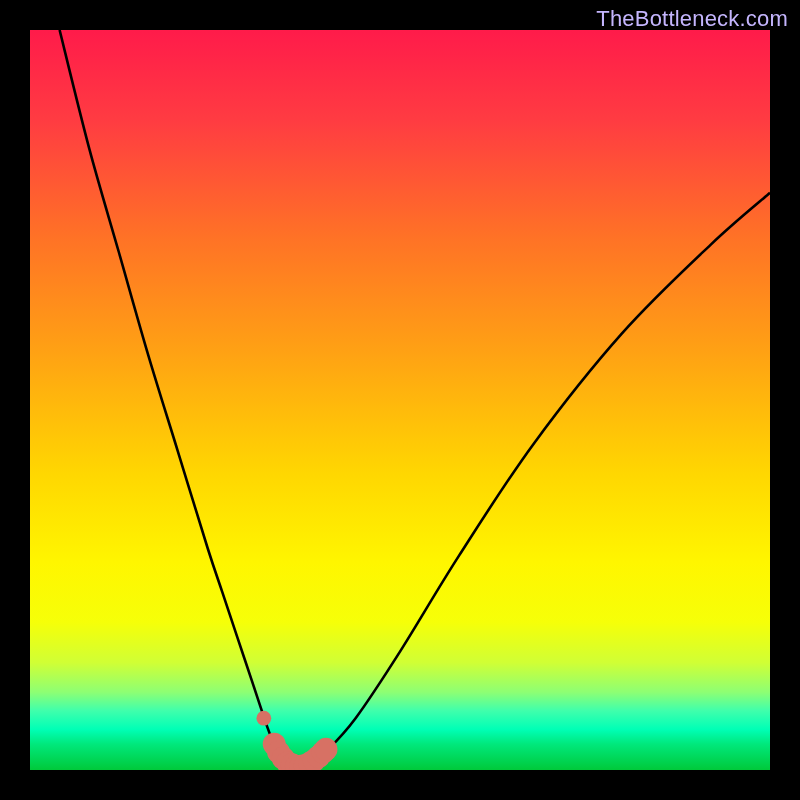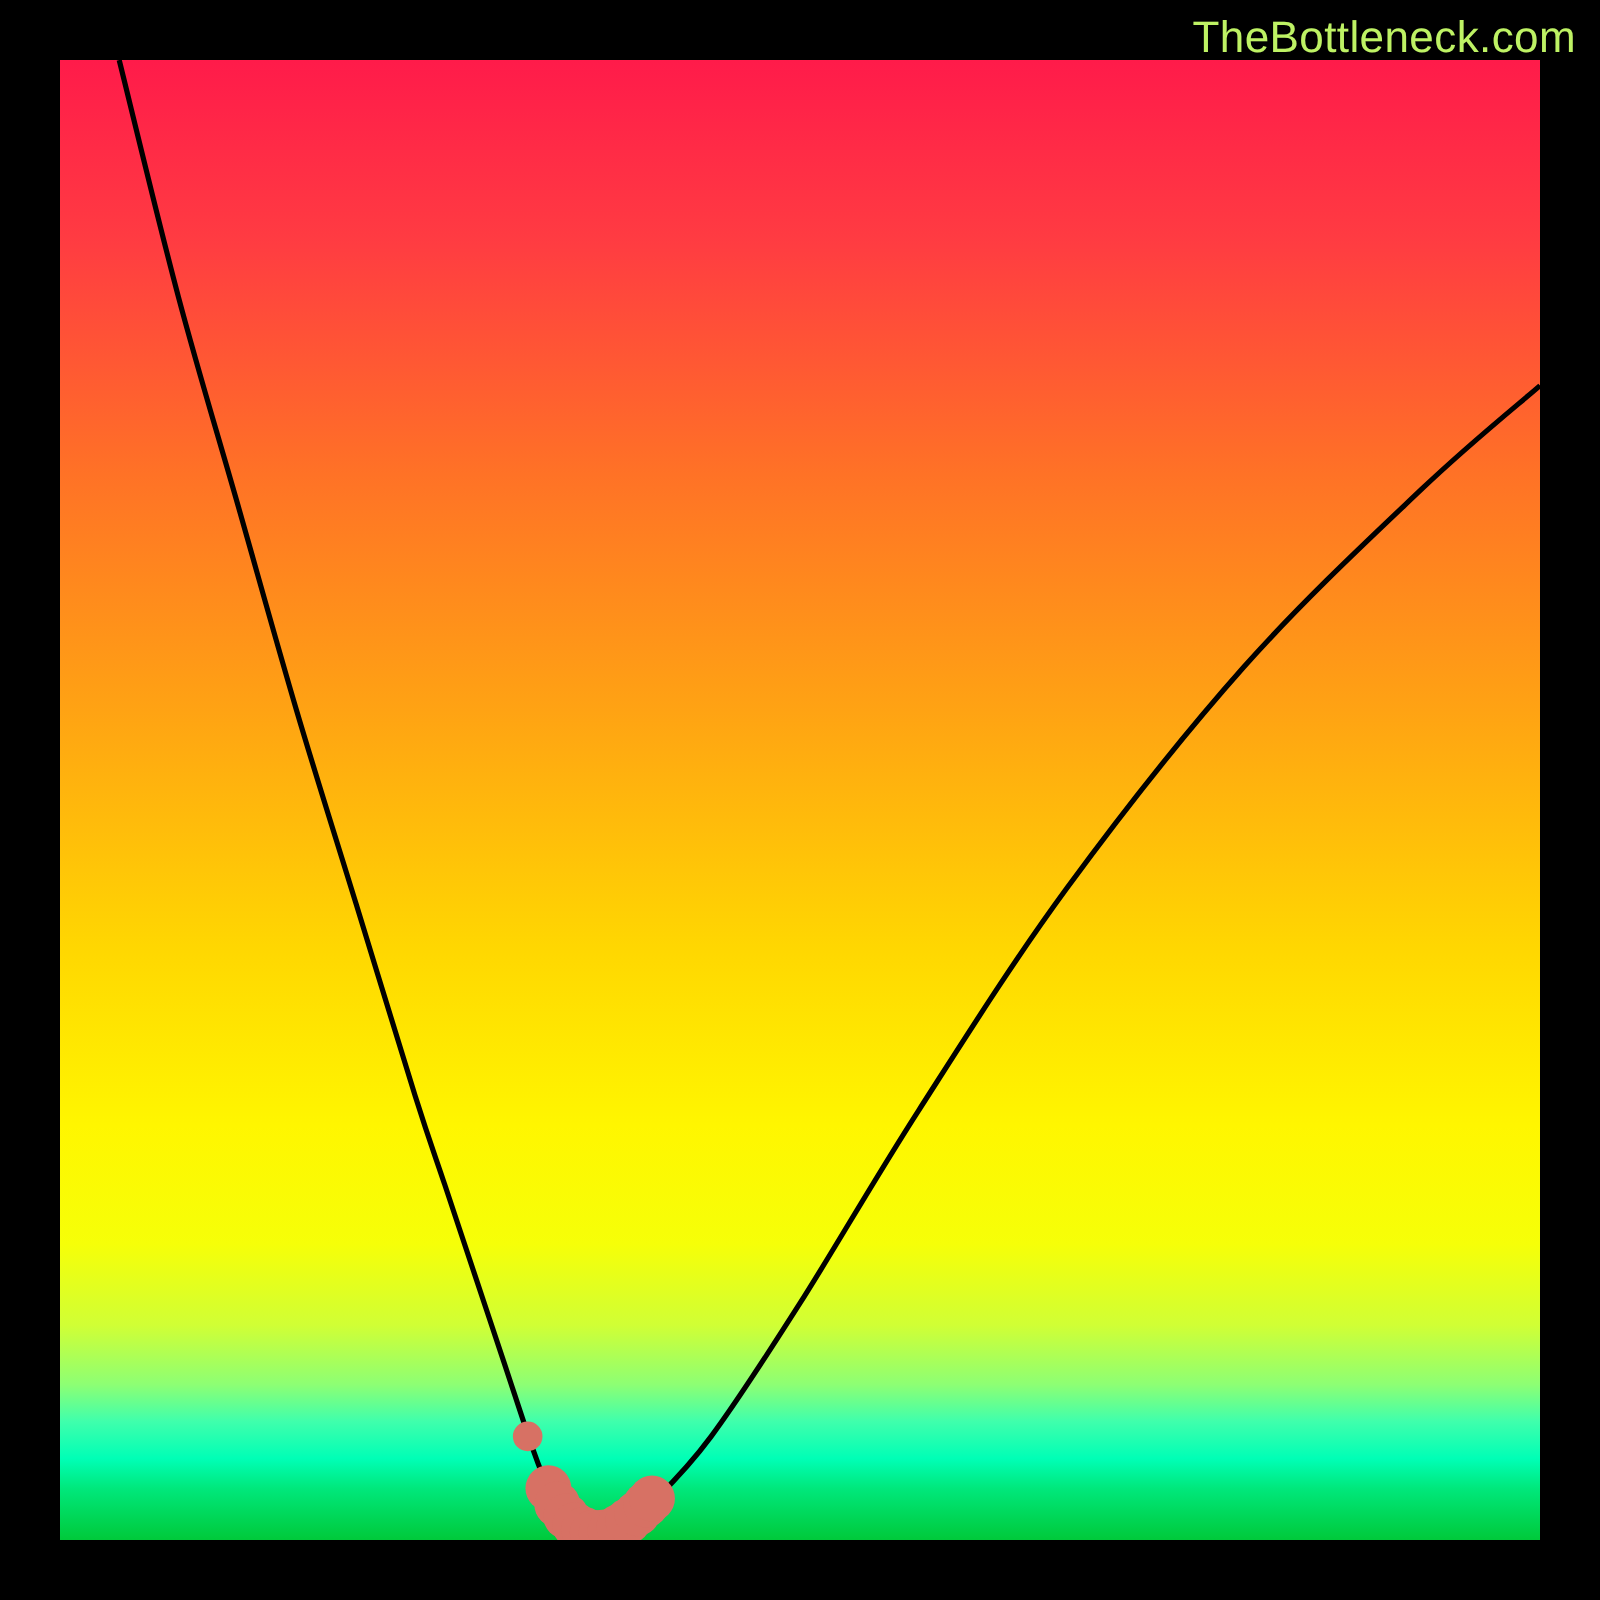--- a/index.html
+++ b/index.html
@@ -23,21 +23,21 @@
     position: absolute;
     left: 0;
     top: 0;
     width: 100%;
     height: 100%;
   }
   .watermark {
     position: absolute;
     top: 6px;
     right: 12px;
-    color: #bef264;
+    color: #c4b5fd;
     font-size: 22px;
     font-weight: 500;
     letter-spacing: 0.2px;
     user-select: none;
   }
   svg.curve {
     position: absolute;
     left: 0;
     top: 0;
     width: 100%;

